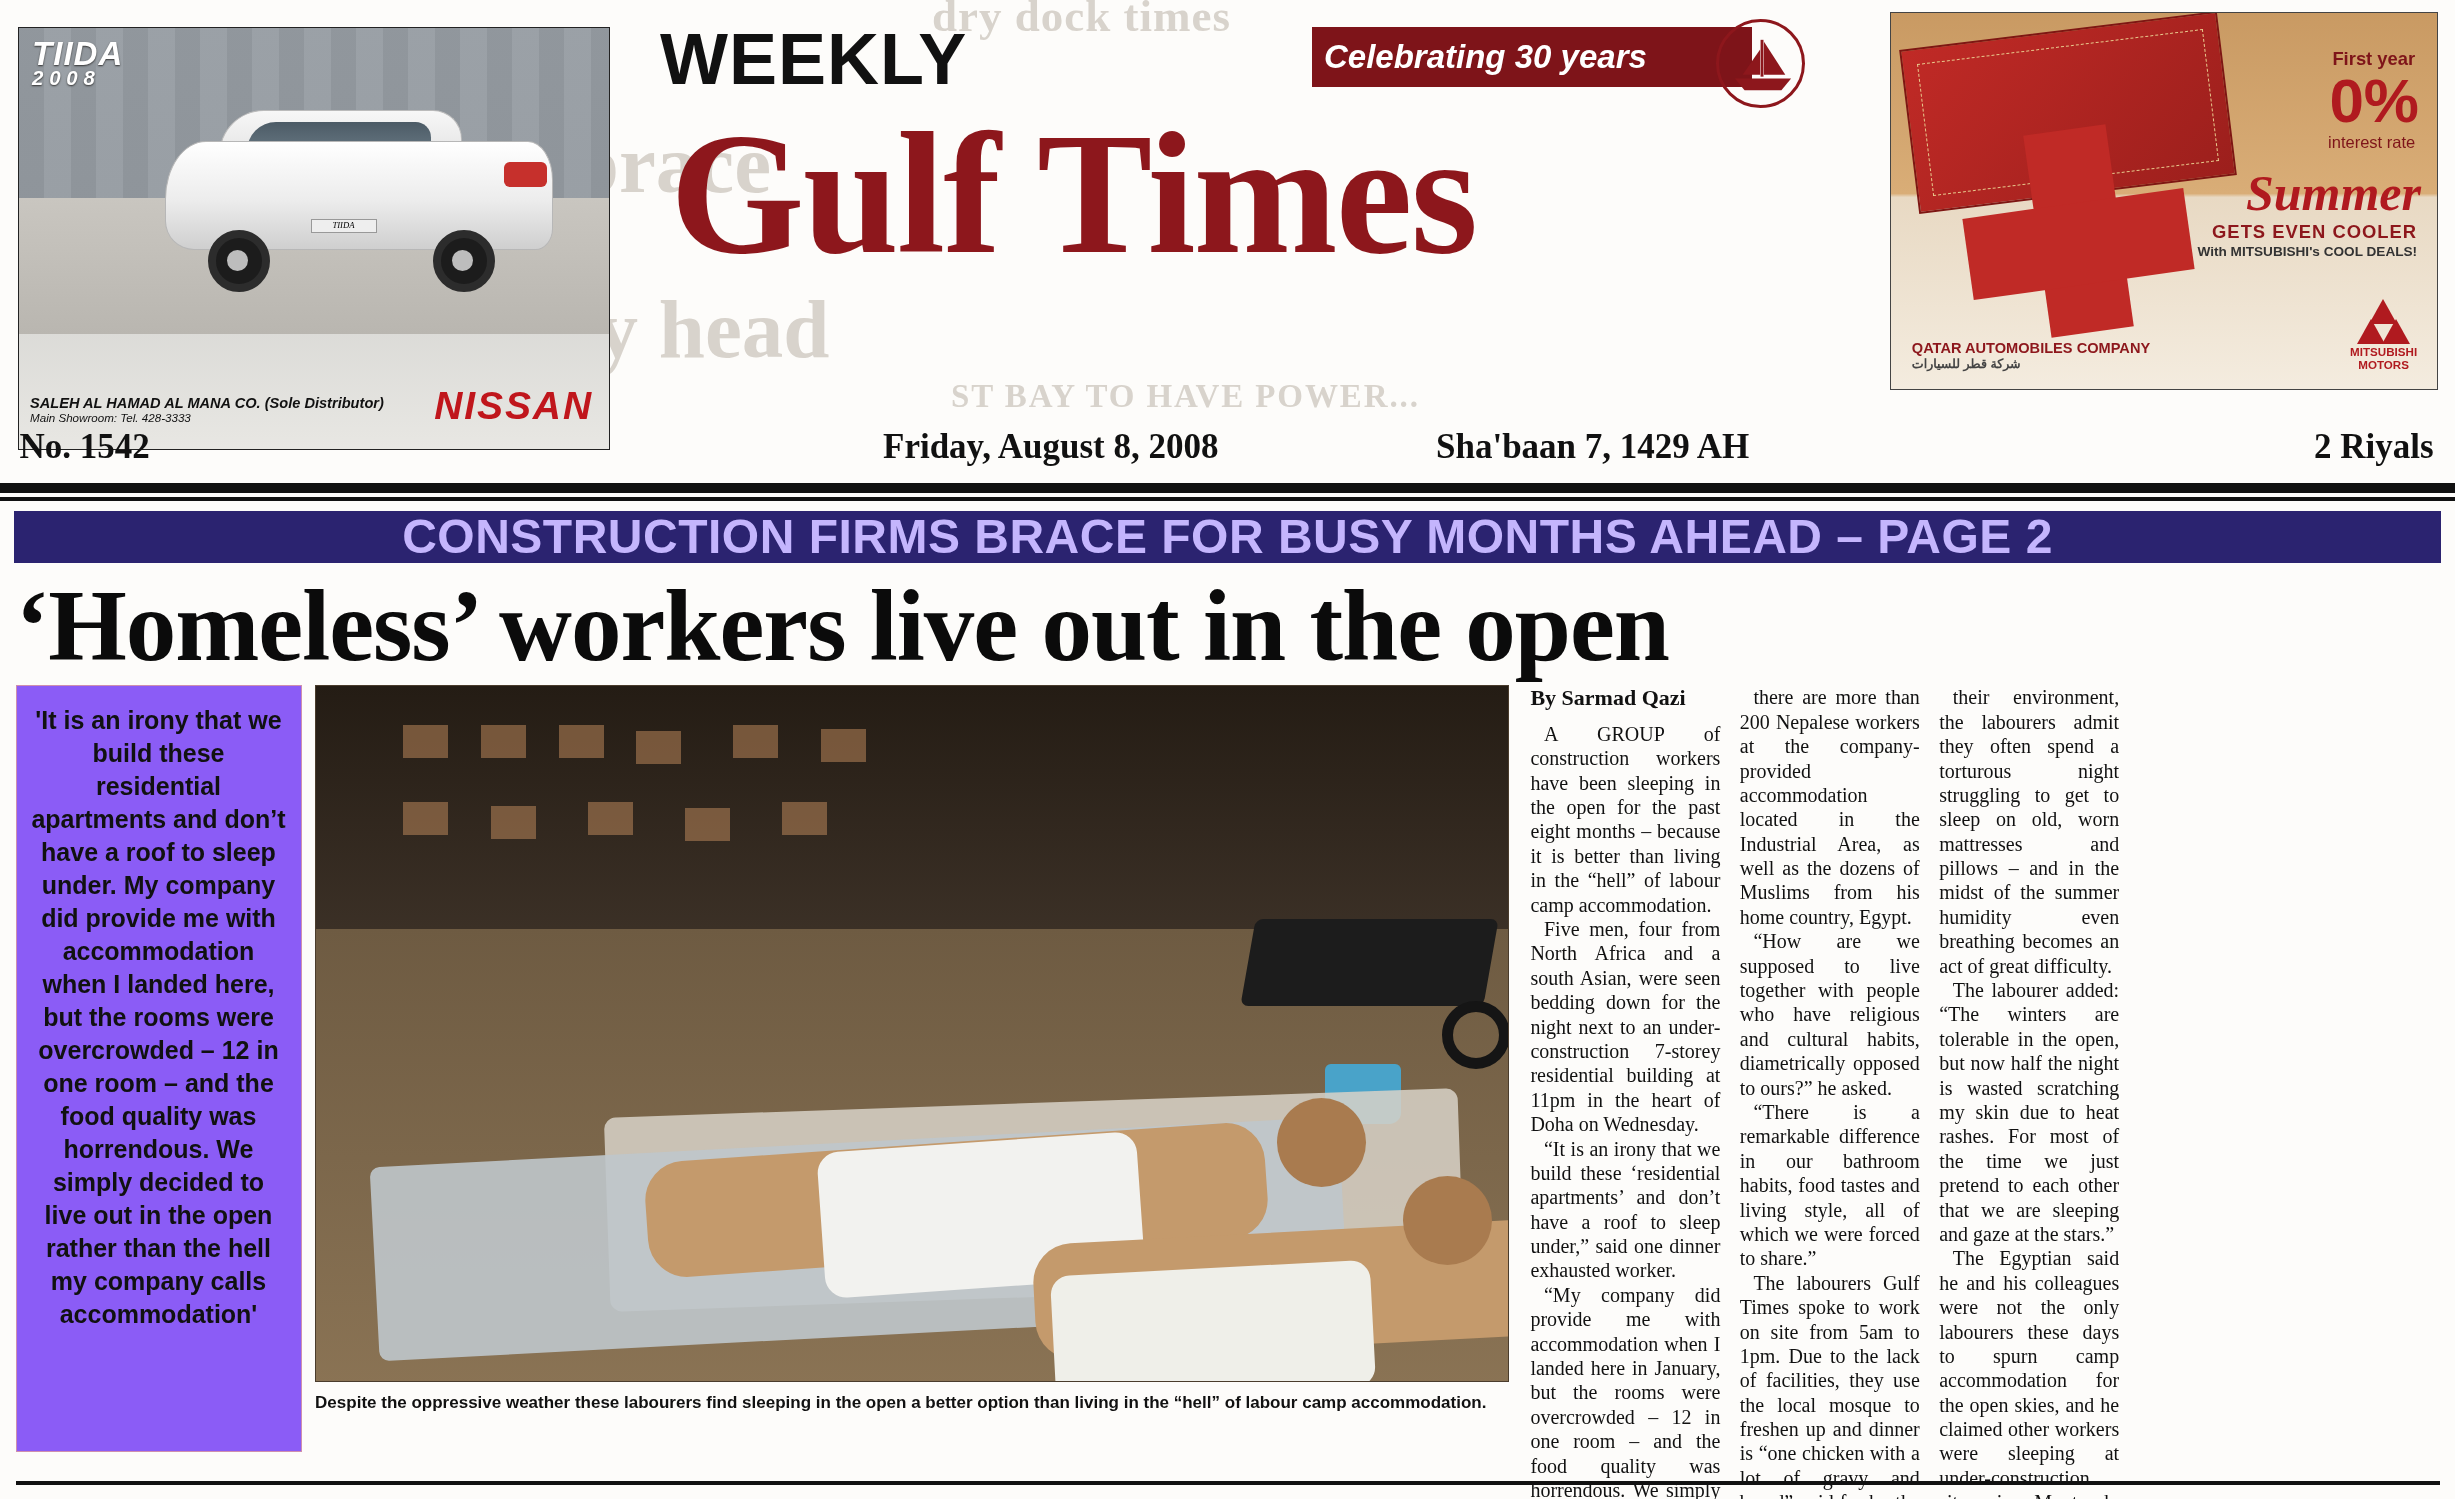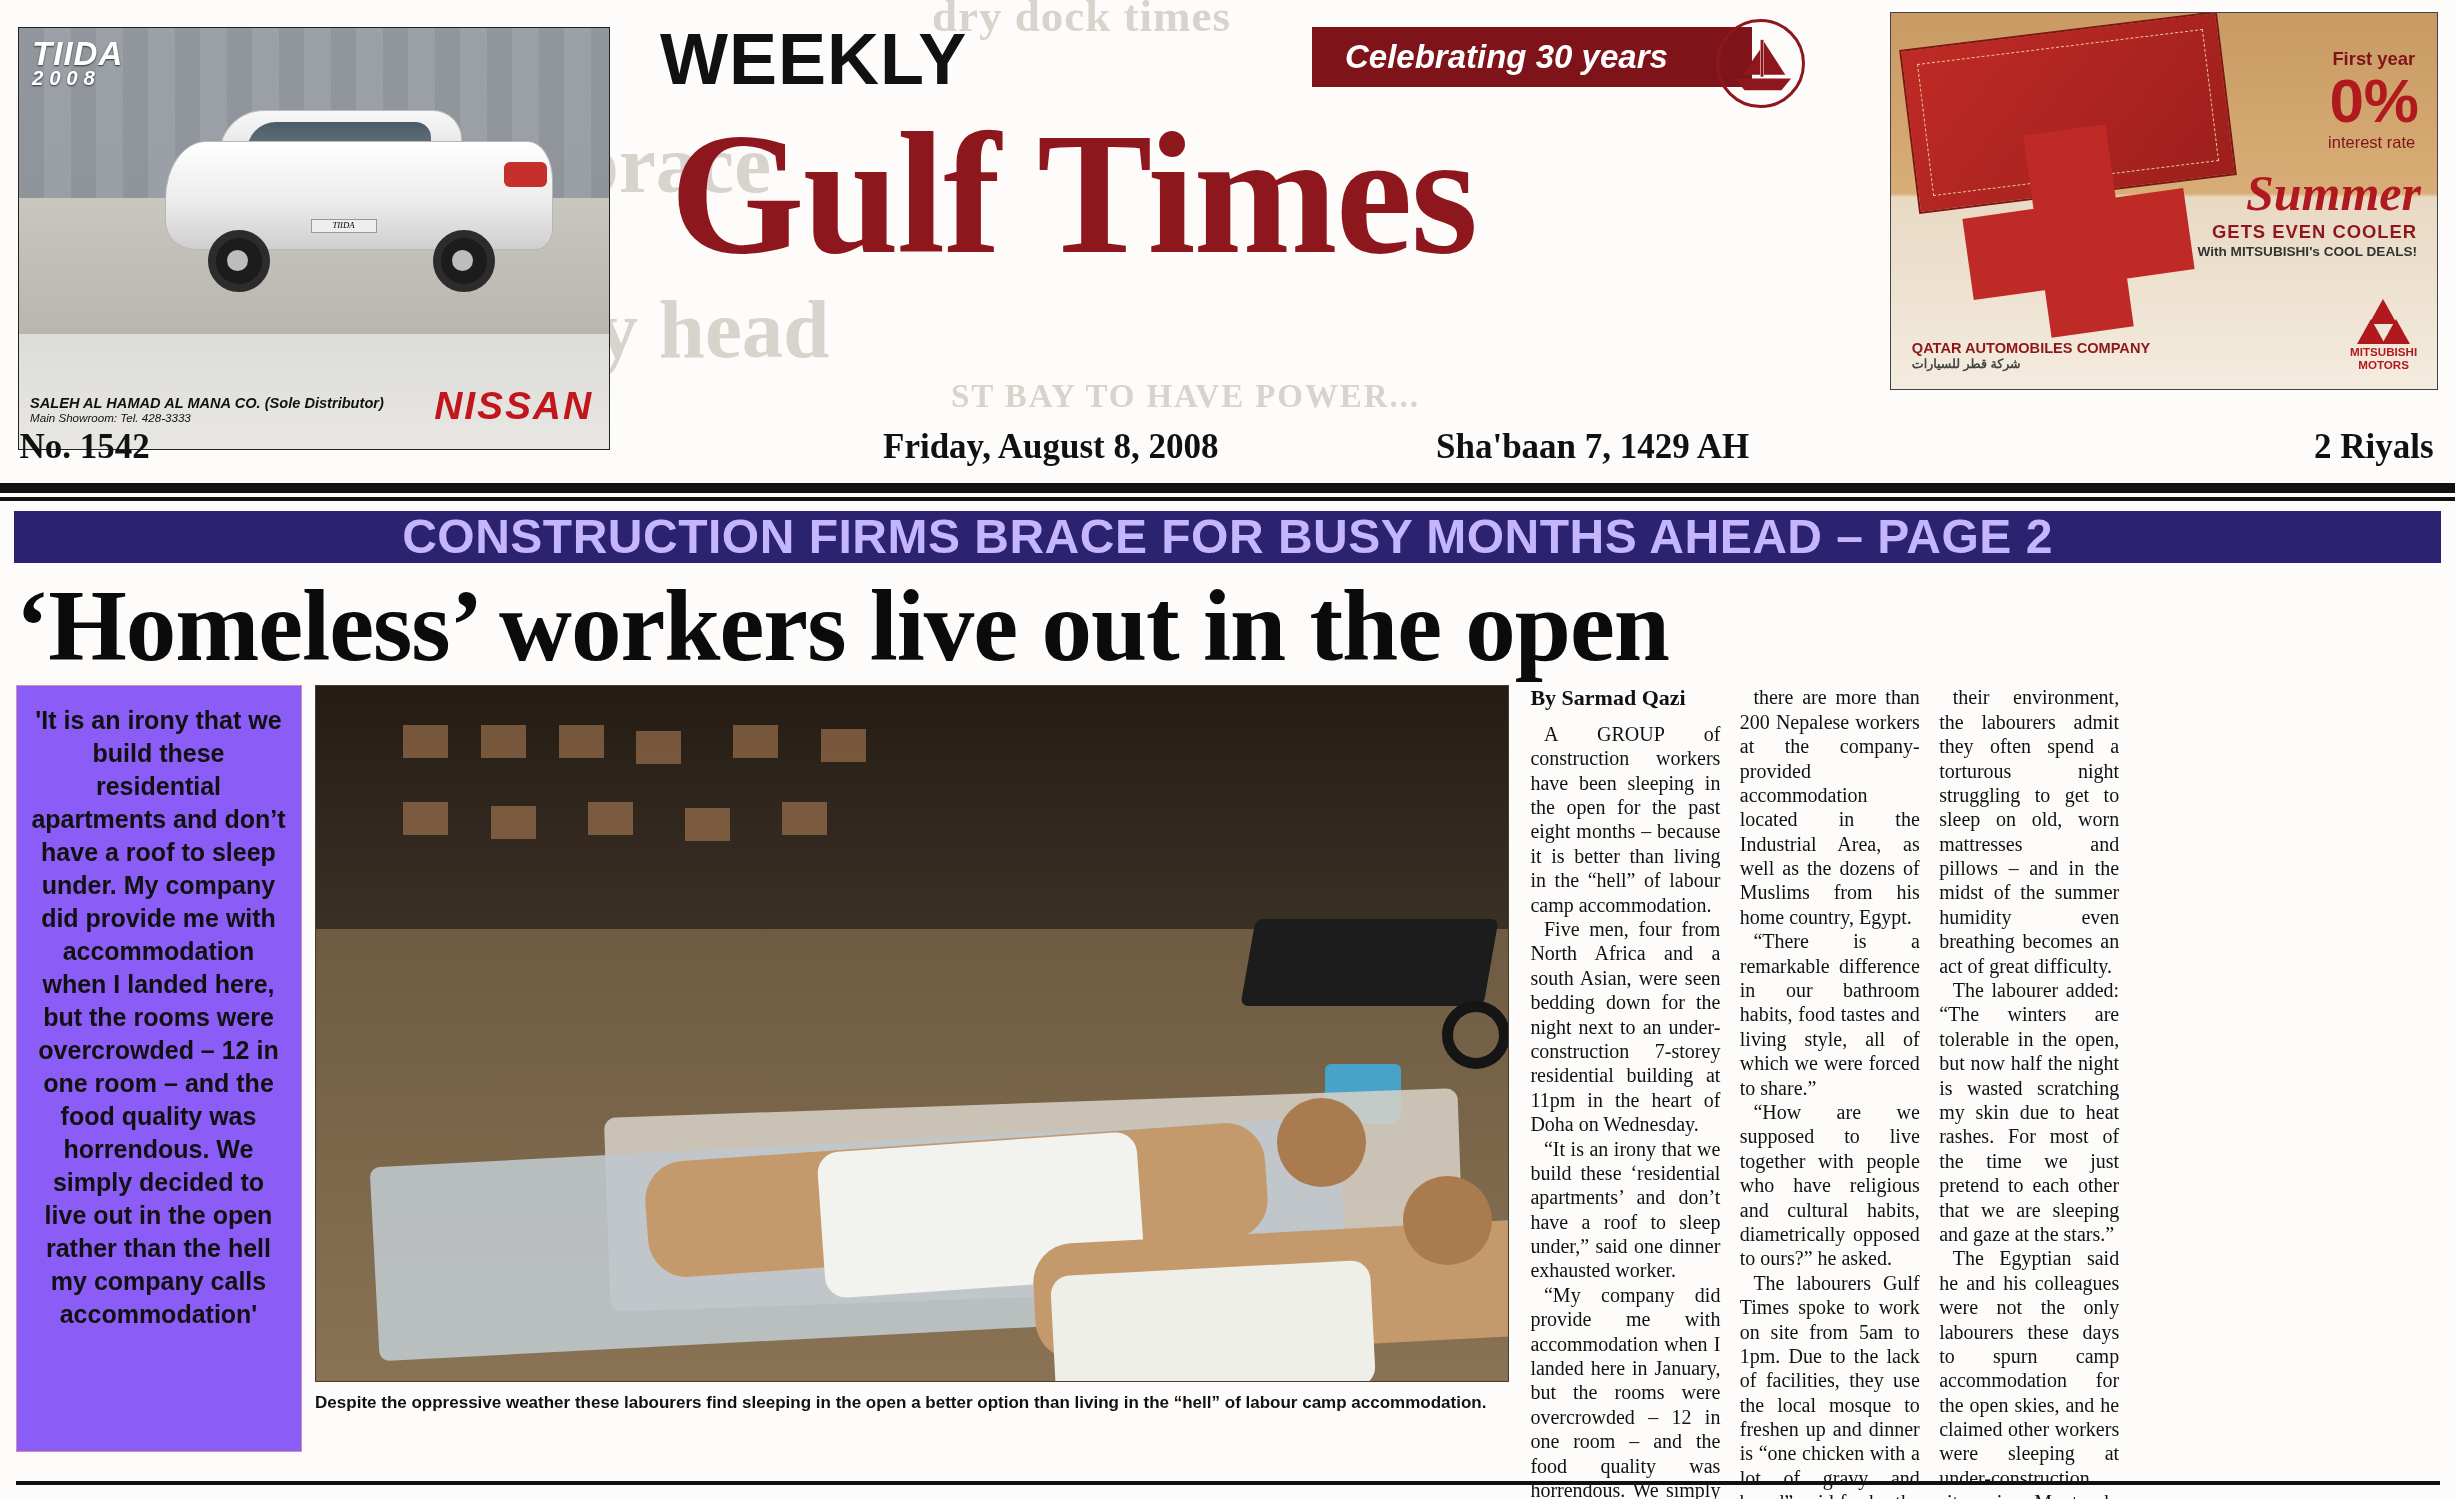--- a/index.html
+++ b/index.html
@@ -85,21 +85,21 @@
     font-family:"Liberation Sans", sans-serif; font-weight:800; font-size:72px; letter-spacing:1px; color:#111;
   }
   .gt-title {
     position:absolute; left:670px; top:107px;
     font-family:"Liberation Serif", serif; font-weight:700; font-size:173px;
     color:#8d171c; letter-spacing:-1.9px; line-height:1;
   }
   .celebrate {
     position:absolute; left:1312px; top:27px; width:440px; height:60px;
     background:#7e1419; color:#fff; font-family:"Liberation Sans", sans-serif;
-    font-weight:800; font-size:33px; display:flex; align-items:center; padding-left:33px;
+    font-weight:800; font-size:33px; display:flex; align-items:center; padding-left:12px;
     font-style:italic;
   }
   .dhow {
     position:absolute; left:1716px; top:19.4px; width:89px; height:89px;
     border:3.9px solid #8d171c; border-radius:50%;
   }
   .dhow svg { position:absolute; left:9.7px; top:11.6px; }
 
   .ad-right {
     position:absolute; right:17.5px; top:11.6px; width:548px; height:378px;
@@ -337,22 +337,22 @@
       <div class="col c1">
         <div class="byline">By Sarmad Qazi</div>
         <p class="first">A GROUP of construction workers have been sleeping in the open for the past eight months – because it is better than living in the “hell” of labour camp accommodation.</p>
         <p>Five men, four from North Africa and a south Asian, were seen bedding down for the night next to an under-construction 7-storey residential building at 11pm in the heart of Doha on Wednesday.</p>
         <p>“It is an irony that we build these ‘residential apartments’ and don’t have a roof to sleep under,” said one dinner exhausted worker.</p>
         <p>“My company did provide me with accommodation when I landed here in January, but the rooms were overcrowded – 12 in one room – and the food quality was horrendous. We simply decided to live out in the open rather than the hell my company calls accommodation. The decision is solely ours.”</p>
 
       </div>
       <div class="col c2">
         <p>there are more than 200 Nepalese workers at the company-provided accommodation located in the Industrial Area, as well as the dozens of Muslims from his home country, Egypt.</p>
+        <p>“How are we supposed to live together with people who have religious and cultural habits, diametrically opposed to ours?” he asked.</p>
         <p>“There is a remarkable difference in our bathroom habits, food tastes and living style, all of which we were forced to share.”</p>
-        <p>“How are we supposed to live together with people who have religious and cultural habits, diametrically opposed to ours?” he asked.</p>
         <p>The labourers Gulf Times spoke to work on site from 5am to 1pm. Due to the lack of facilities, they use the local mosque to freshen up and dinner is “one chicken with a lot of gravy and bread” paid for by the five of them chipping in.</p>
 
       </div>
       <div class="col c3">
         <p>their environment, the labourers admit they often spend a torturous night struggling to get to sleep on old, worn mattresses and pillows – and in the midst of the summer humidity even breathing becomes an act of great difficulty.</p>
         <p>The labourer added: “The winters are tolerable in the open, but now half the night is wasted scratching my skin due to heat rashes. For most of the time we just pretend to each other that we are sleeping and gaze at the stars.”</p>
         <p>The Egyptian said he and his colleagues were not the only labourers these days to spurn camp accommodation for the open skies, and he claimed other workers were sleeping at under-construction sites in Muntazah, Mansoura and Najma.</p>
 
       </div>
     </div>

